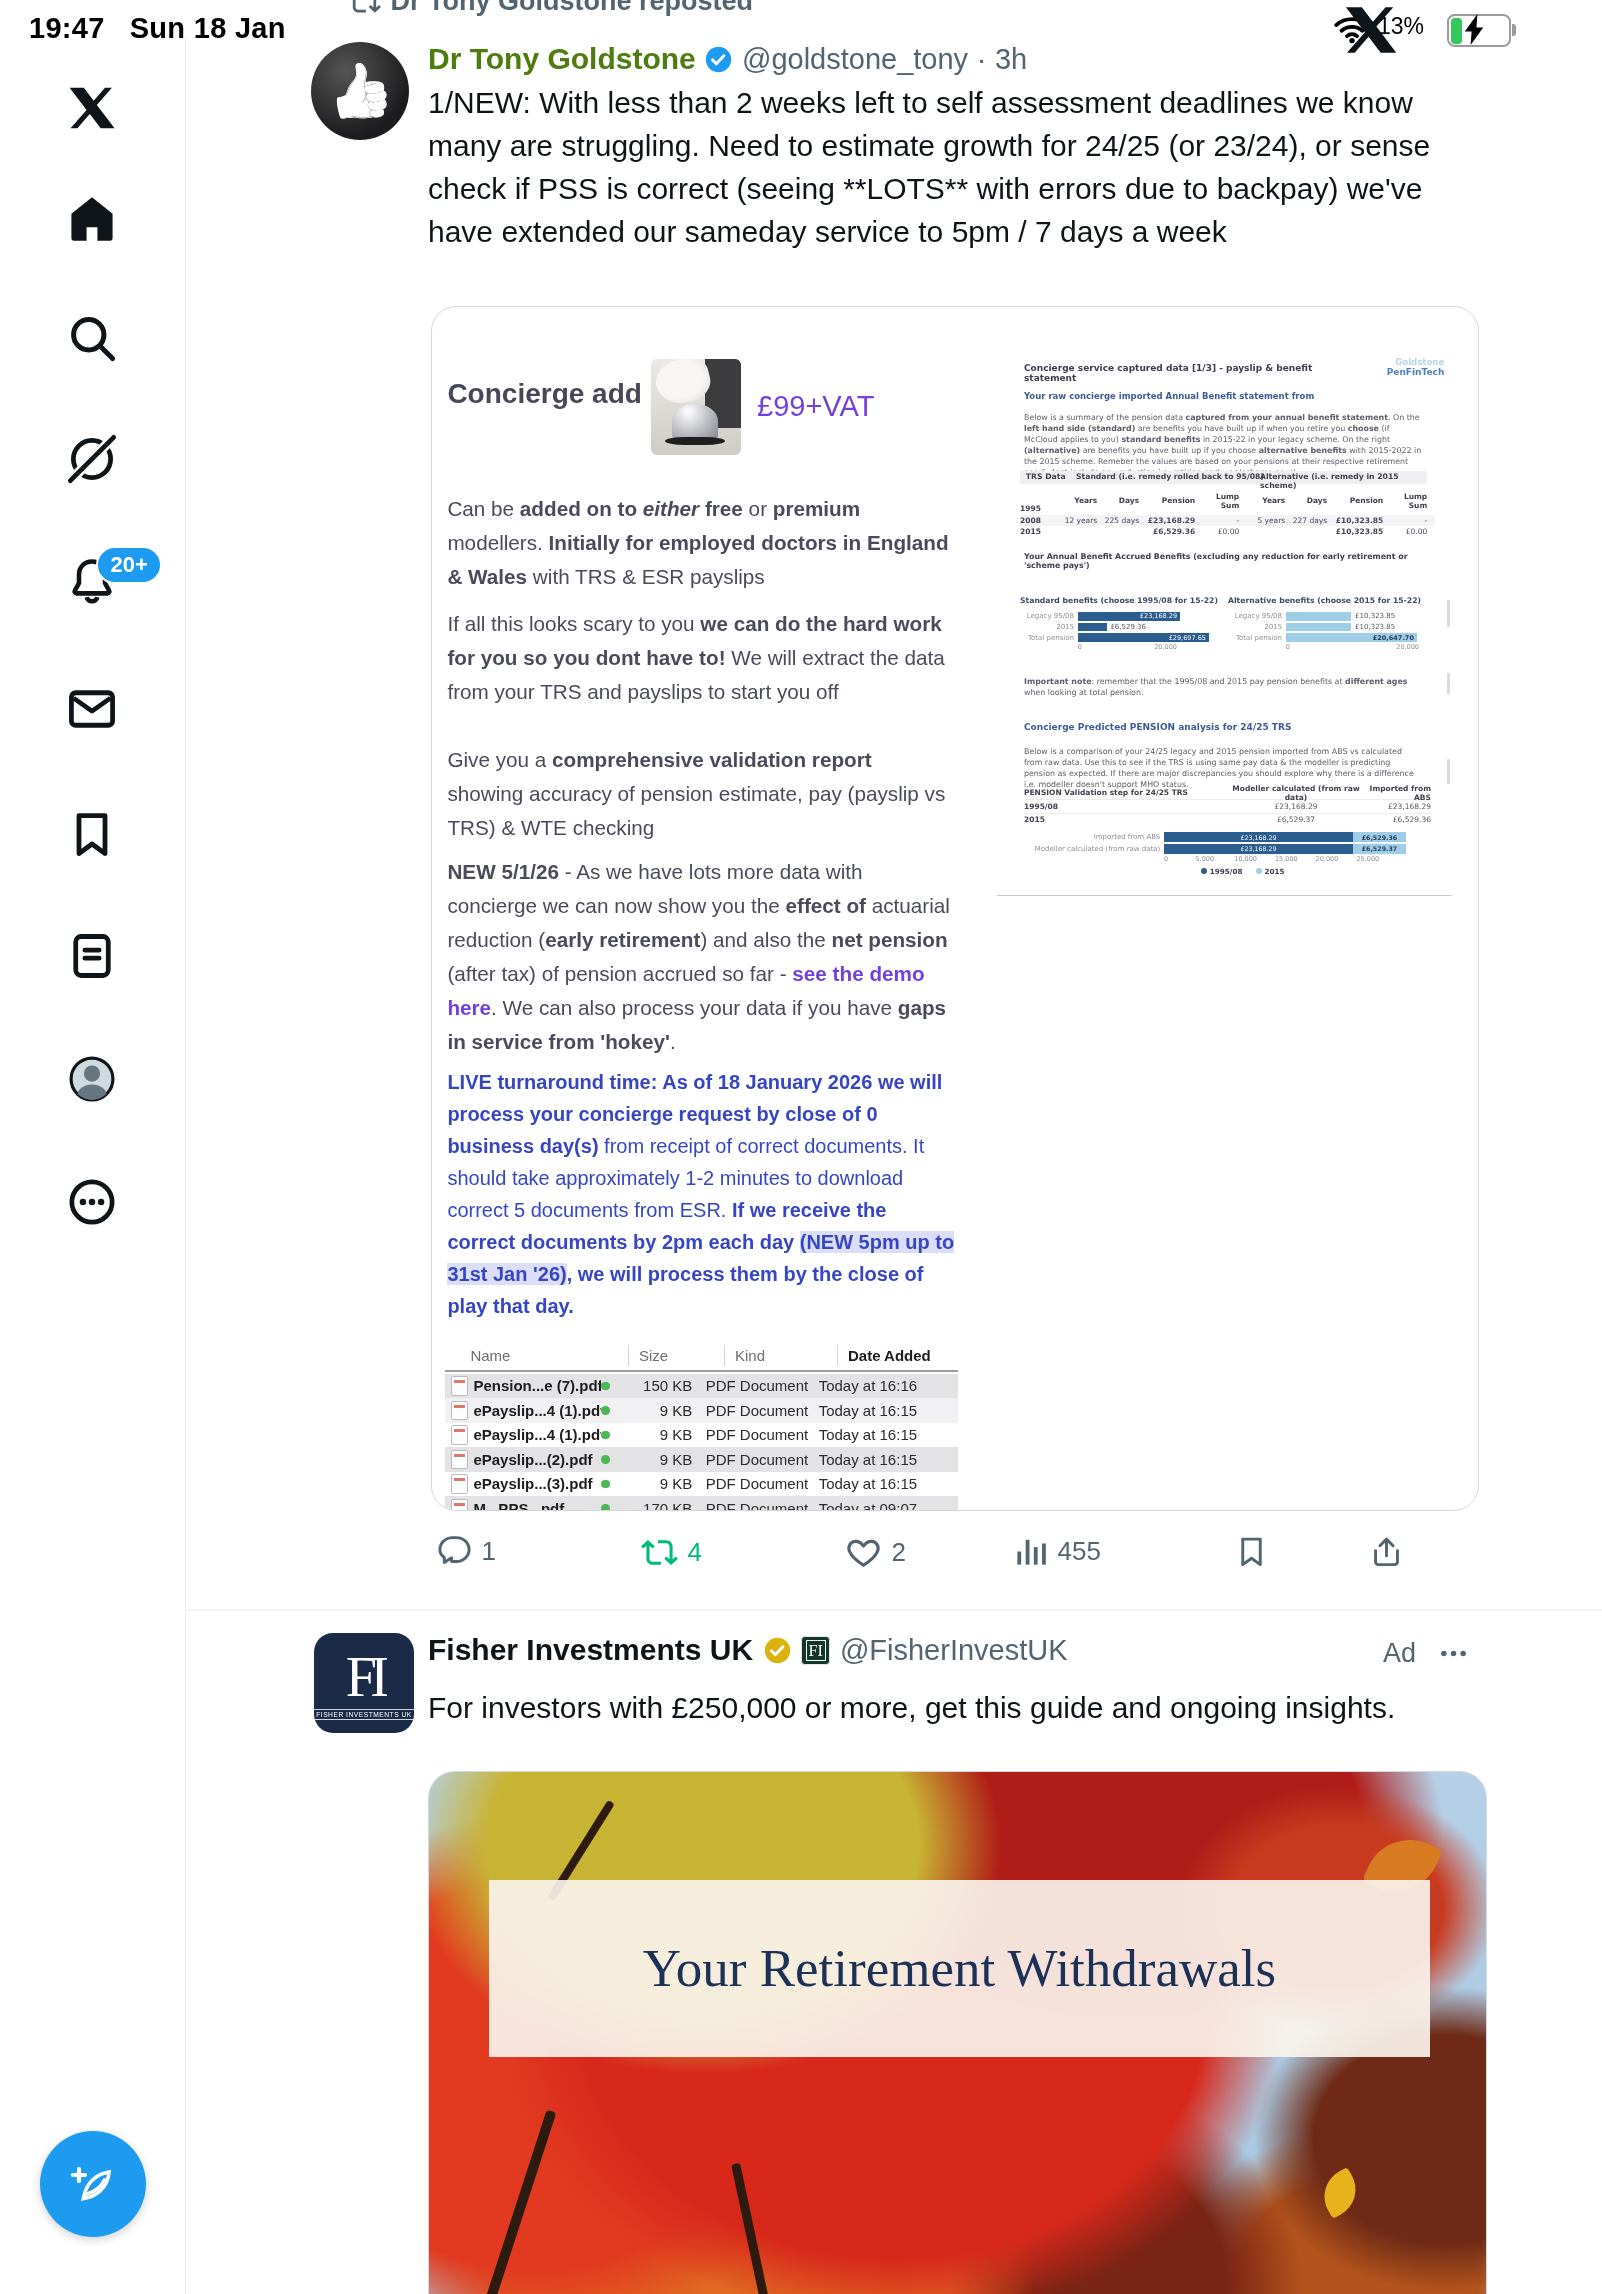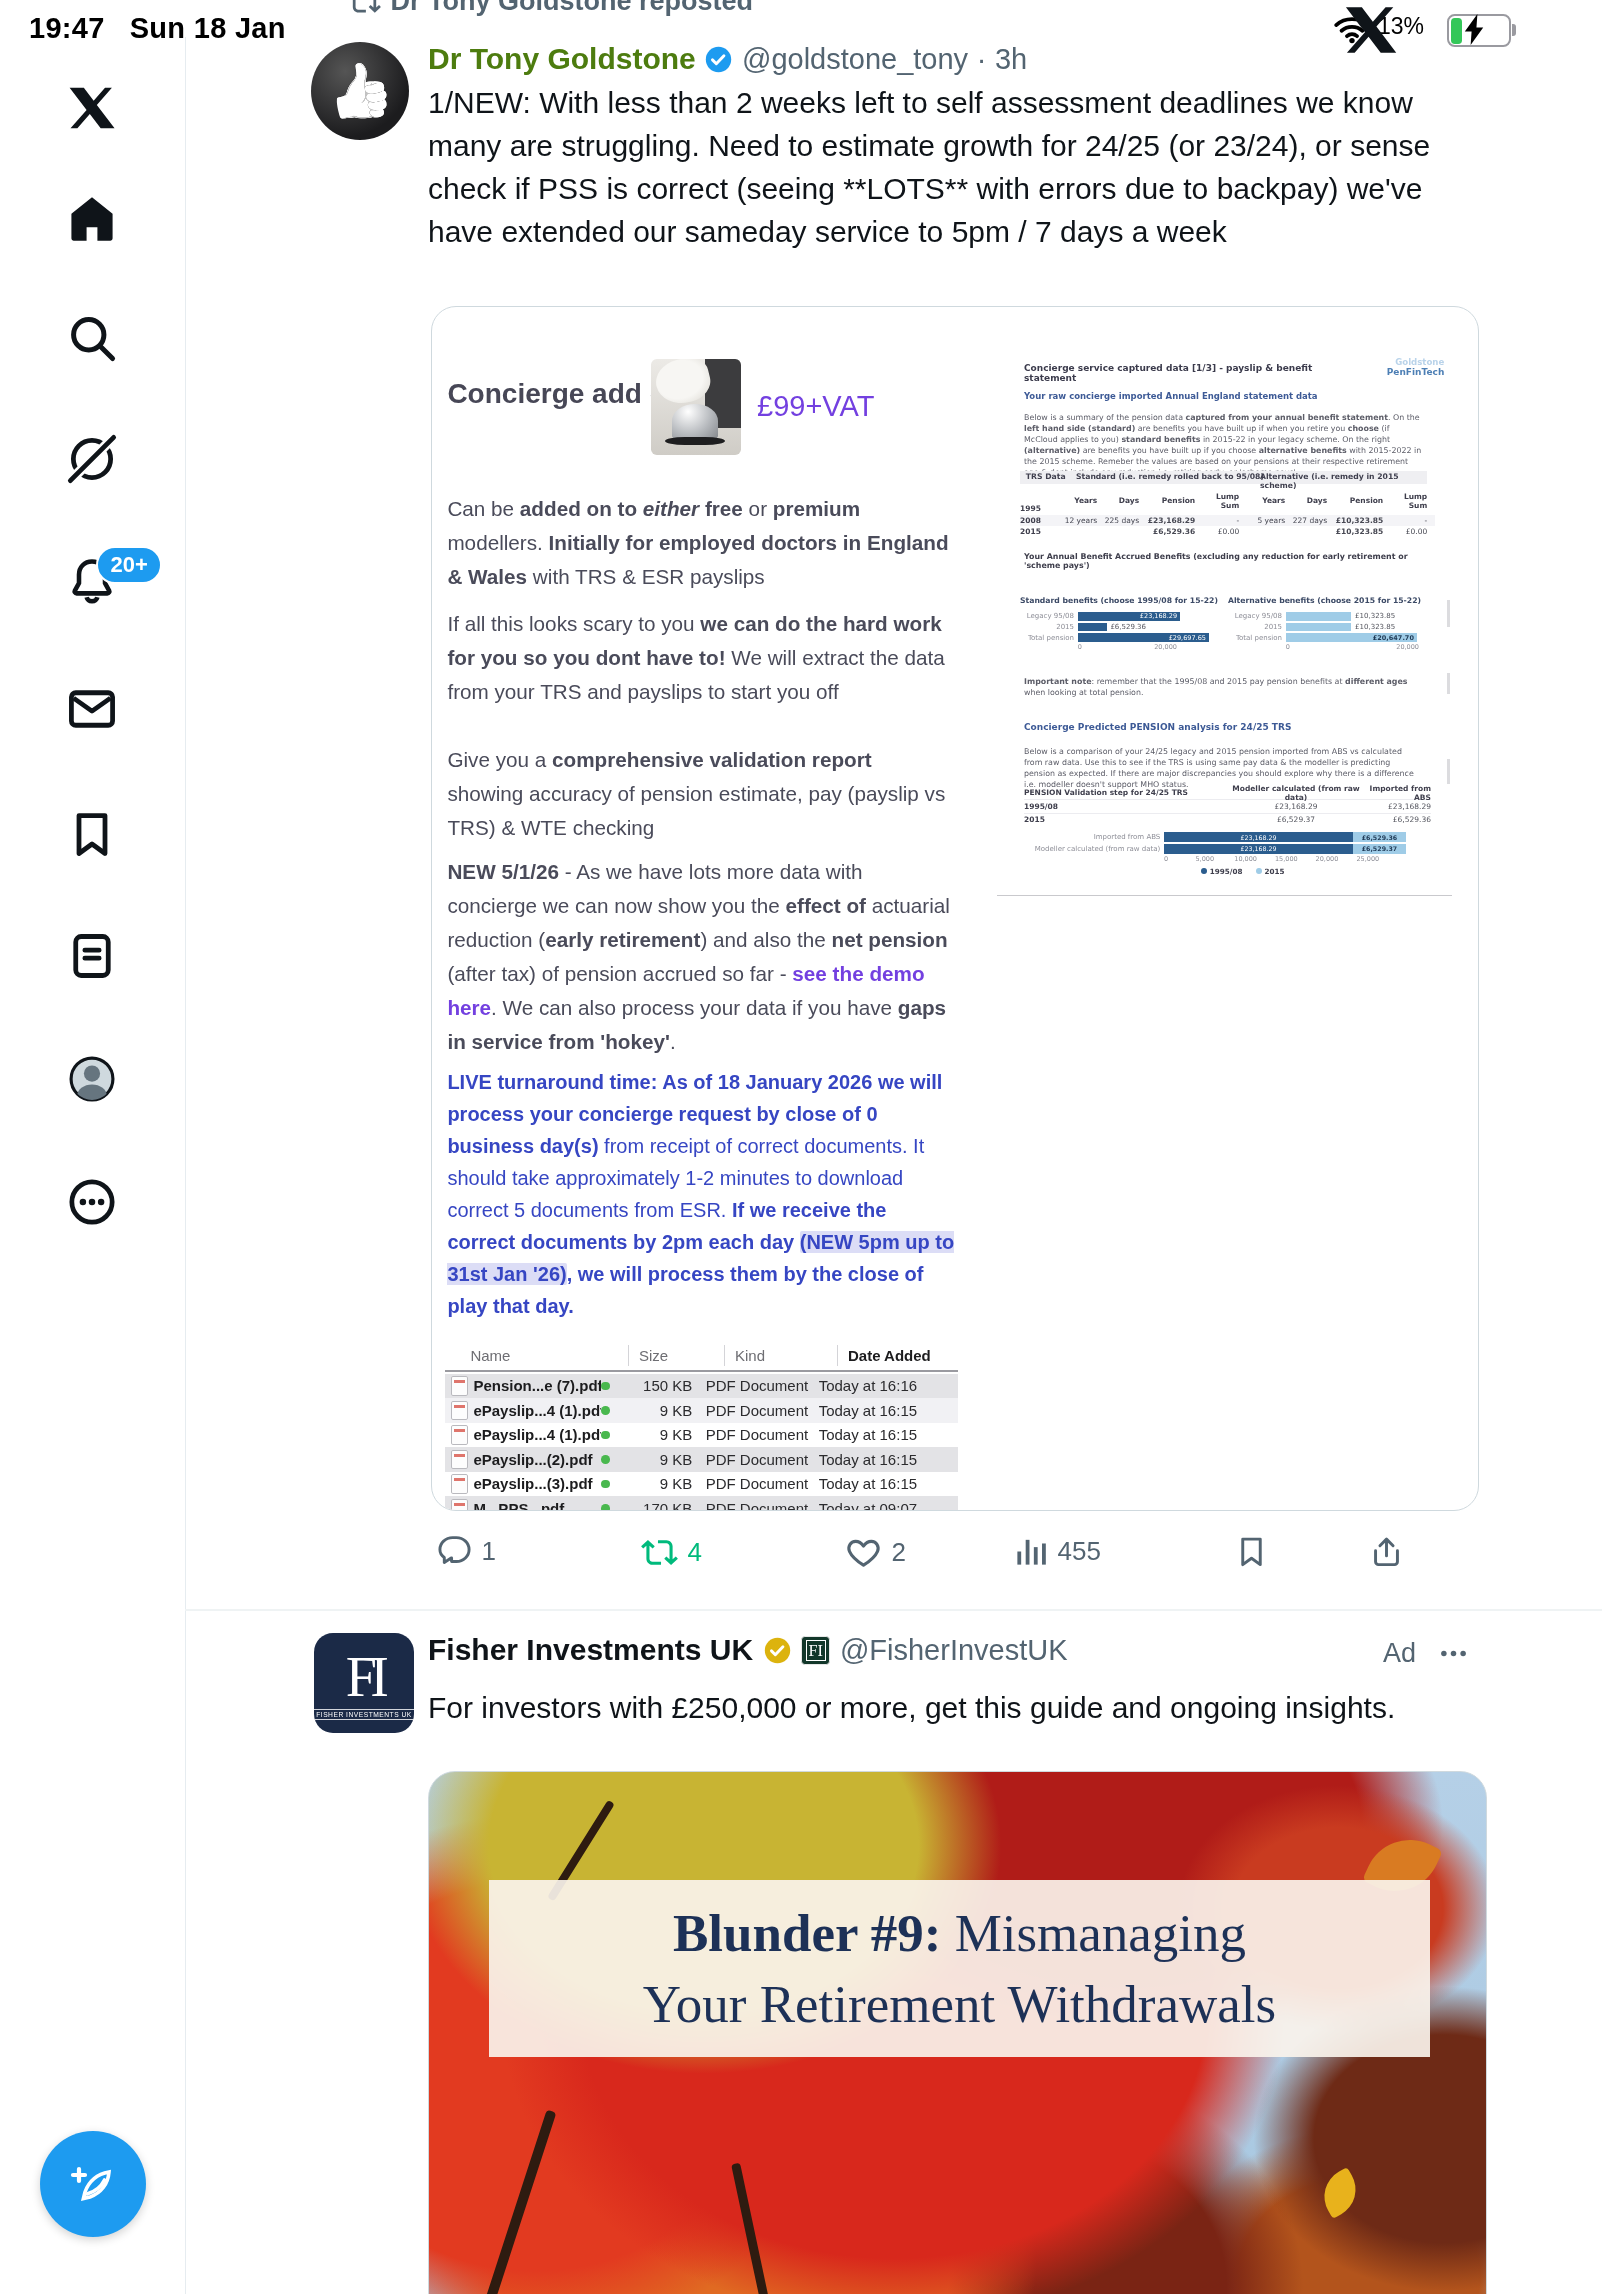--- a/index.html
+++ b/index.html
@@ -380,21 +380,21 @@
         <span class="f-date">Today at 09:07</span>
       </div>
     </div>
 
     <div class="abs report">
       <div class="abs rp-title">Concierge service captured data [1/3]  - payslip &amp; benefit statement</div>
       <div class="abs rp-logo">
         <div class="l1">Goldstone</div>
         <div class="l2">PenFinTech</div>
       </div>
-      <div class="abs rp-sub" style="top:72px">Your raw concierge imported Annual England statement data</div>
+      <div class="abs rp-sub" style="top:72px">Your raw concierge imported Annual Benefit statement from</div>
       <div class="abs rp-par" style="top:93px"><span class="seg-r">Below is a summary of the pension data </span><span class="seg-b">captured from your annual benefit statement</span><span class="seg-r">. On the </span><span class="seg-b">left hand side (standard)</span><span class="seg-r"> are  benefits you have built up if when you retire you </span><span class="seg-b">choose</span><span class="seg-r"> (if McCloud applies to you) </span><span class="seg-b">standard benefits</span><span class="seg-r"> in 2015-22 in your legacy scheme. On the right </span><span class="seg-b">(alternative)</span><span class="seg-r"> are  benefits you have built up if you choose </span><span class="seg-b">alternative benefits</span><span class="seg-r"> with 2015-2022 in the 2015 scheme. Remeber the values are based on your pensions at their respective retirement age &amp; dont include any reduction i.e. retiring early, or 'scheme pays'.</span></div>
 
       <div class="abs trs-band">
         <span style="left:5.8px">TRS Data</span>
         <span style="left:56px">Standard (i.e. remedy rolled back to 95/08)</span>
         <span style="left:240px">Alternative (i.e. remedy in 2015 scheme)</span>
       </div>
       <div class="abs trs-grid">
         <div class="trs-r trs-head">
           <span class="y"></span>
@@ -655,19 +655,18 @@
   <div class="abs ad-body">For investors with £250,000 or more, get this guide and ongoing insights.</div>
 
   <div class="abs ad-img">
     <div class="foliage"></div>
     <div class="branch" style="left:8%;bottom:-4%;width:9.6px;height:211px;transform:rotate(18deg)"></div>
     <div class="branch" style="left:30%;bottom:-2%;width:8.6px;height:144px;transform:rotate(-12deg)"></div>
     <div class="branch" style="left:14%;top:4%;width:7.7px;height:115px;transform:rotate(32deg)"></div>
     <div class="leaf" style="right:5%;top:12%;width:61px;height:61px;transform:rotate(25deg)"></div>
     <div class="leaf" style="right:12%;bottom:16%;width:38px;height:38px;background:#e8b21c;transform:rotate(-30deg)"></div>
     <div class="ad-banner">
-      <div class="bl"><span class="bold">Blunder #9:</span><span> Mismanaging</span></div>
       <div class="bl">Your Retirement Withdrawals</div>
     </div>
   </div>
 
 </div>
 
 
 </body></html>

